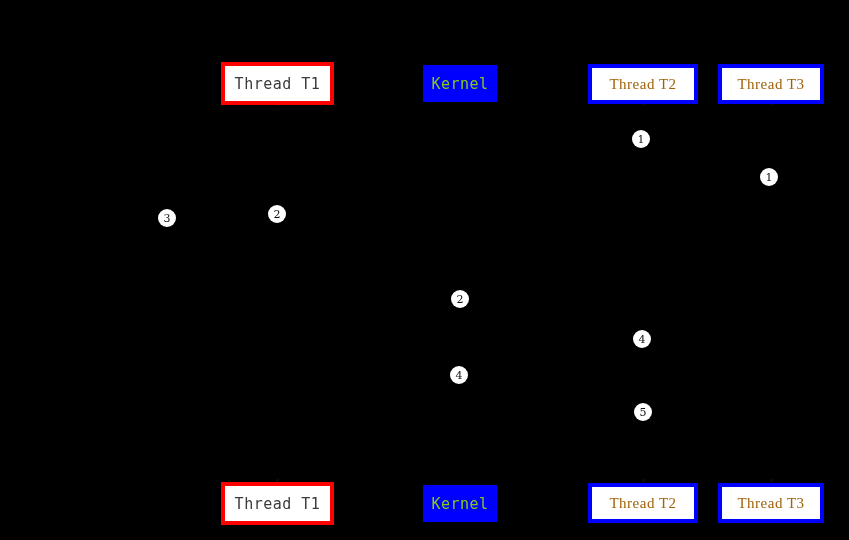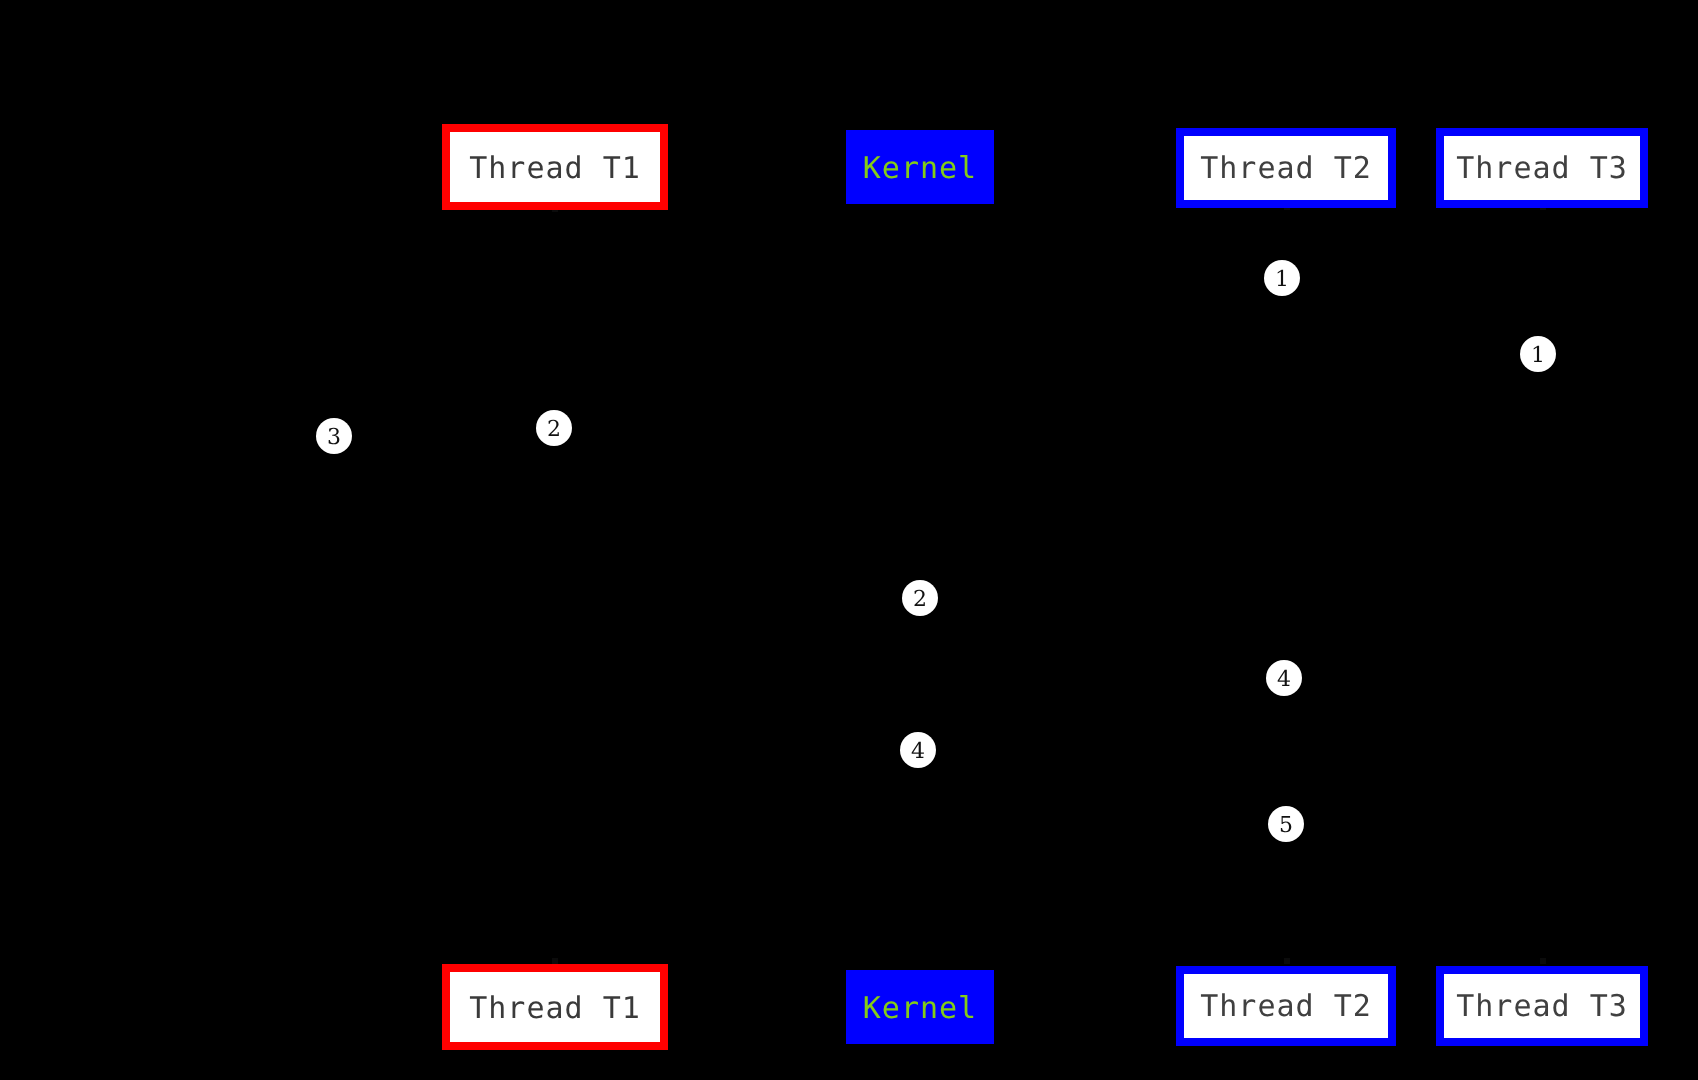--- a/index.html
+++ b/index.html
@@ -29,21 +29,22 @@
     letter-spacing: 0.5px;
   }
   .participant.style-red {
     background: #ffffff;
     border: 4px solid #ff0000;
     color: #3a3a3a;
   }
   .participant.style-blue-outline {
     background: #ffffff;
     border: 4px solid #0000ff;
-    color: #404040;
+    color: #a16207;
+    font-family: Liberation Serif, serif;
   }
   .participant.style-blue-solid {
     background: #0000ff;
     border: 1px solid #0000ff;
     color: #84cc16;
   }
 
   
   .lifeline {
     position: absolute;

